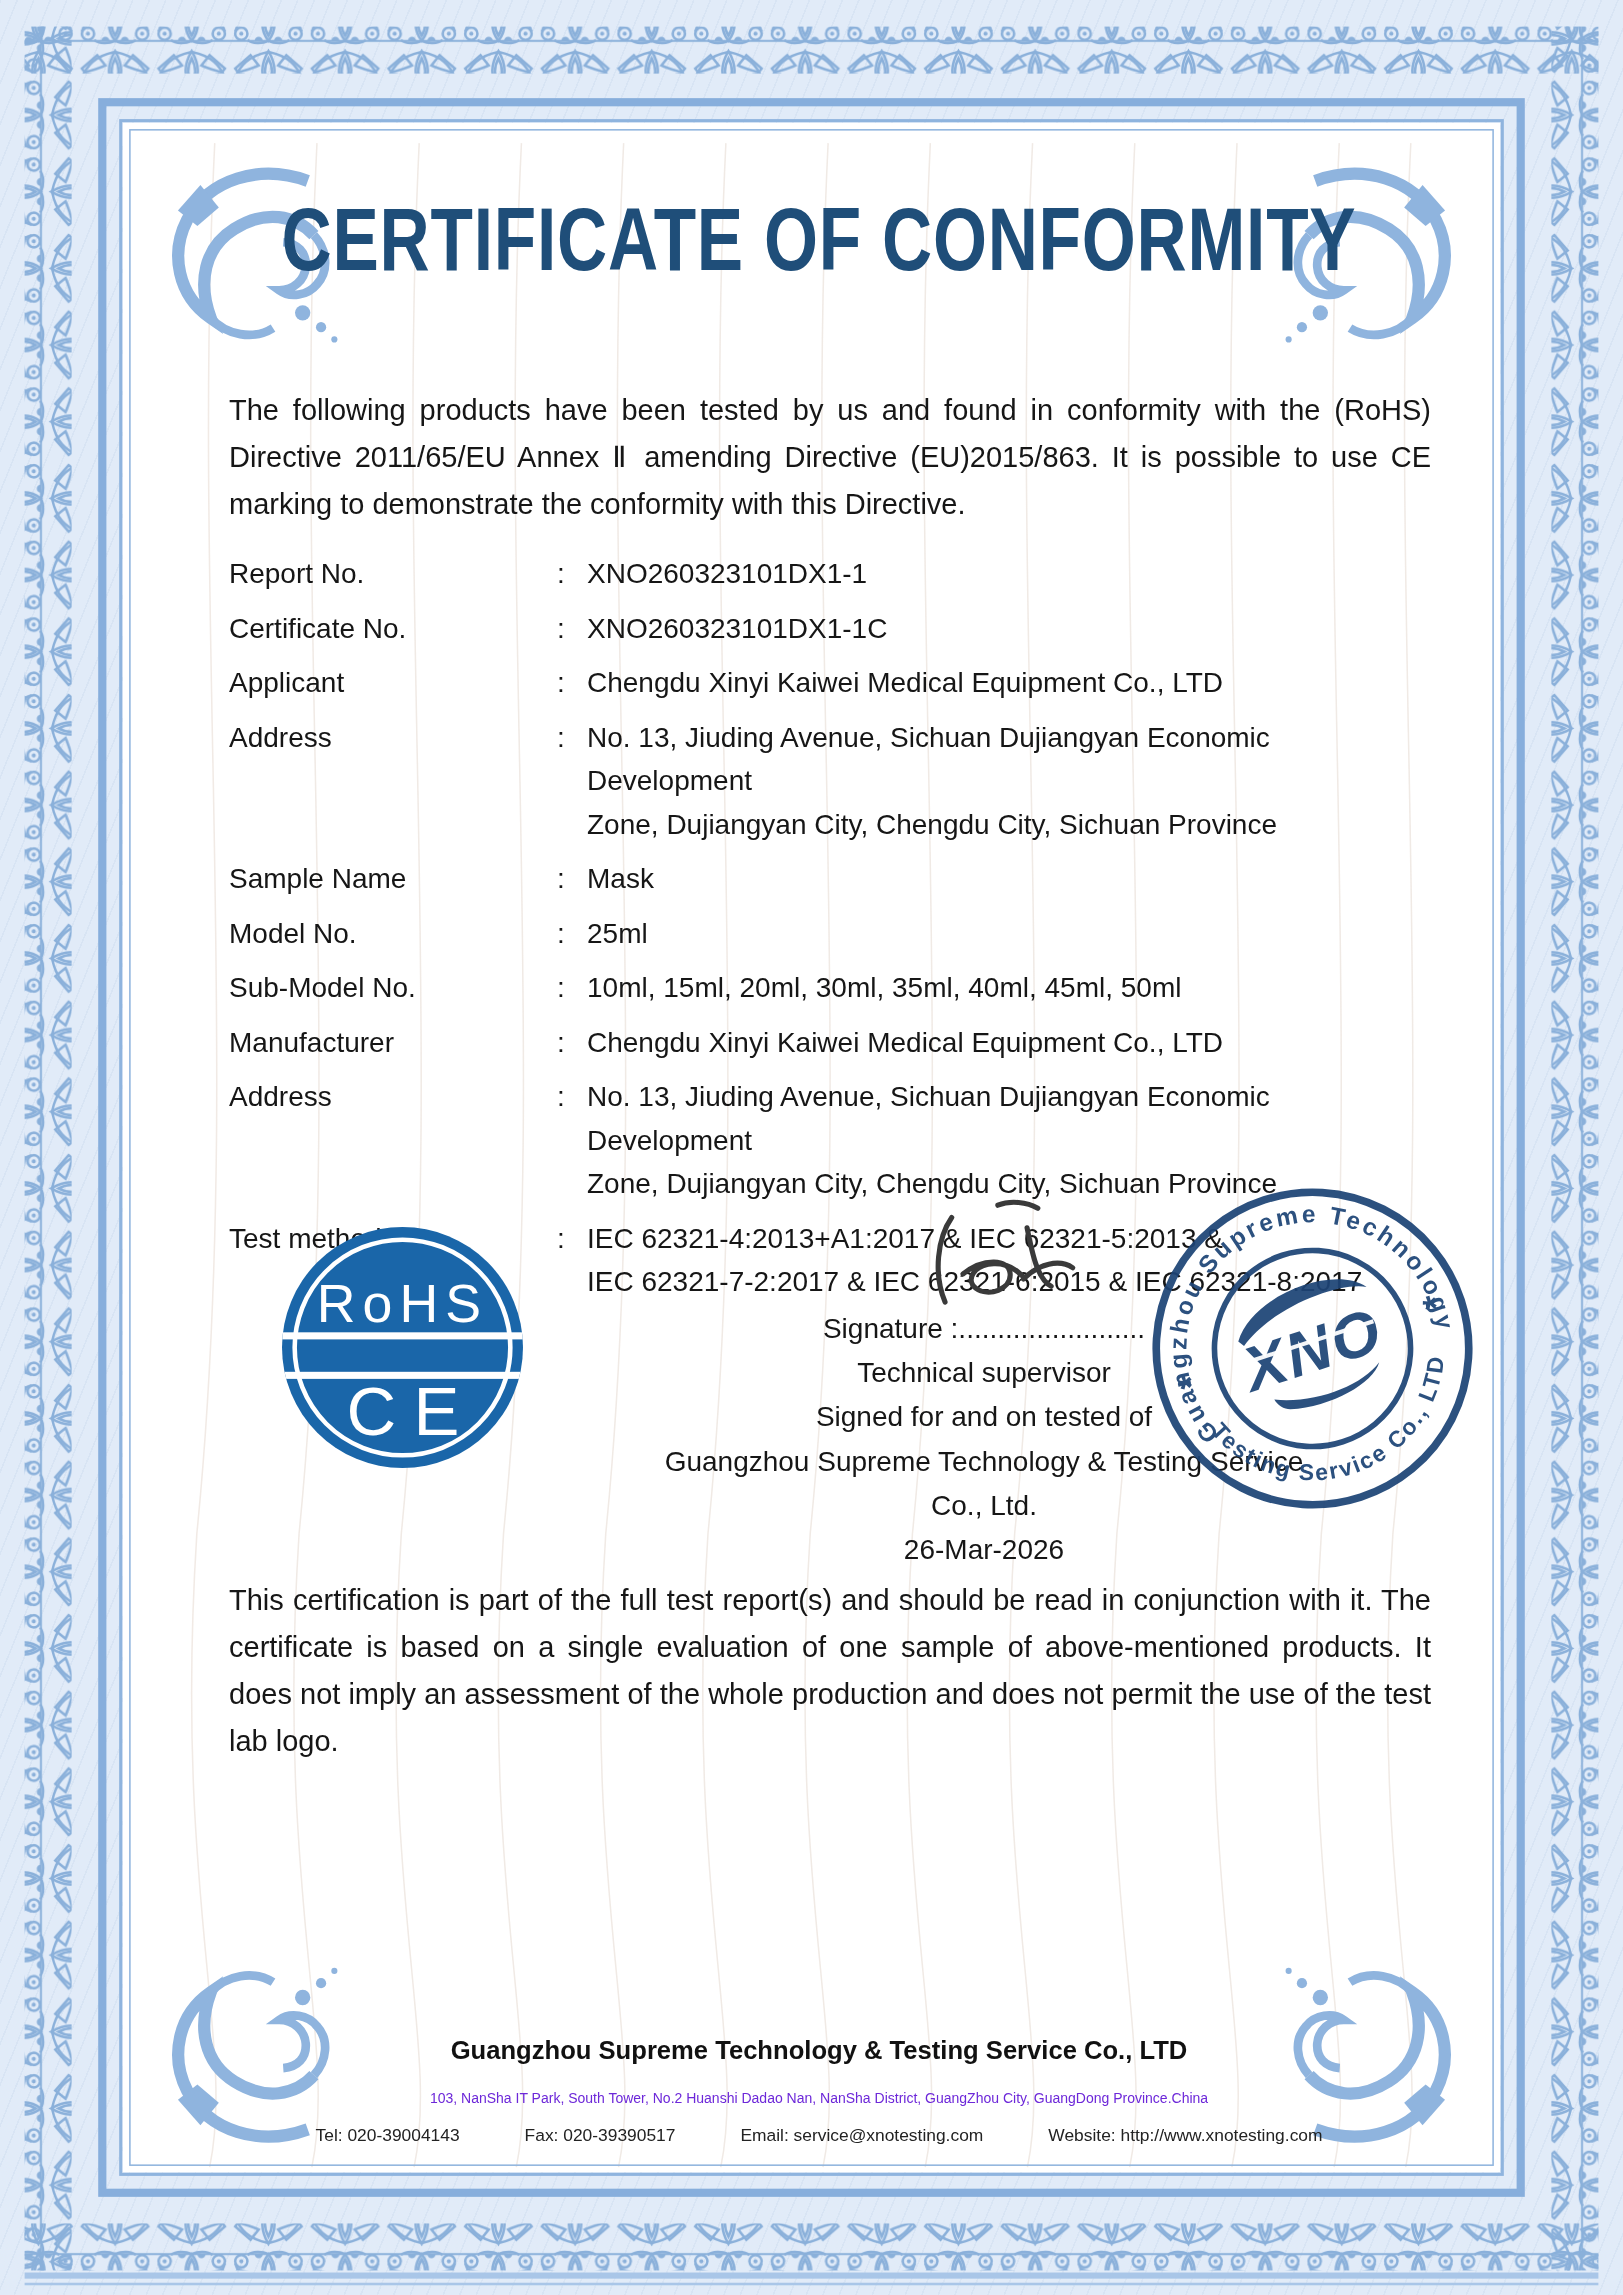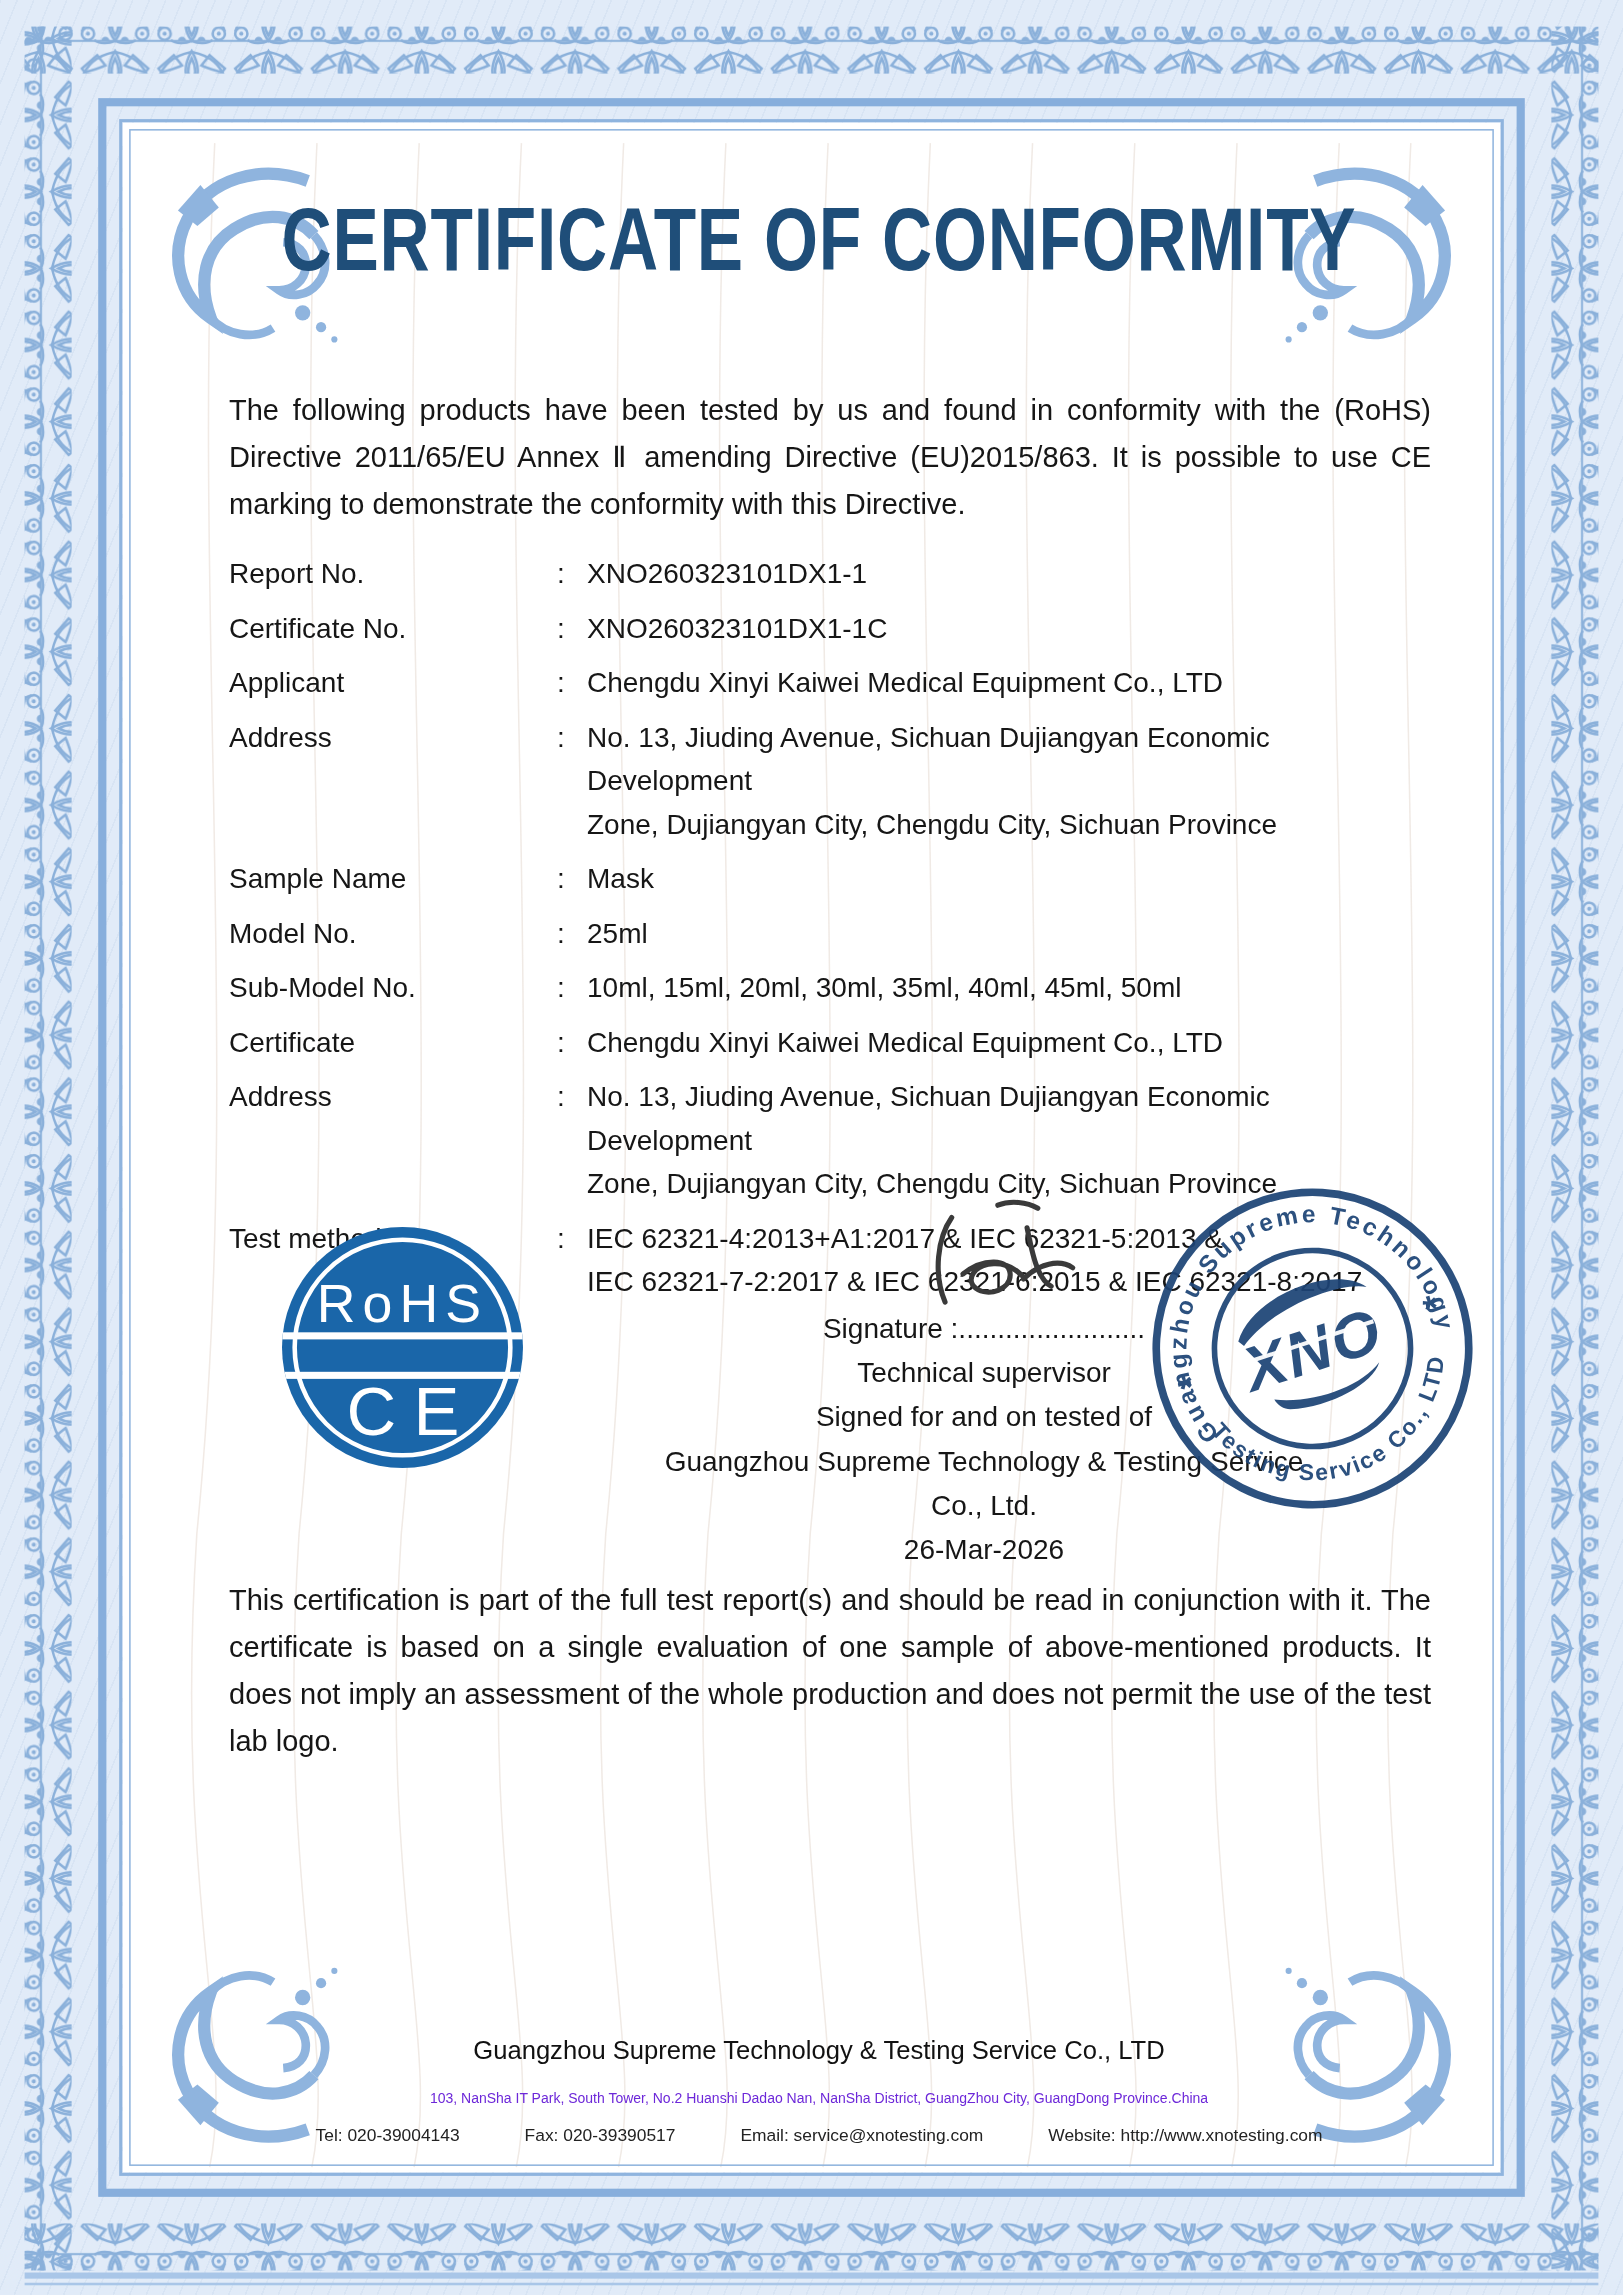--- a/index.html
+++ b/index.html
@@ -54,21 +54,21 @@
     position:absolute; left:629px; top:1307px; width:680px;
     text-align:center; font-size:28px; line-height:1.58;
   }
   .sig-block div { margin:0; }
   .scribble { position:absolute; left:907px; top:1196px; }
 
   .rohs-logo { position:absolute; left:266px; top:1226px; }
   .stamp { position:absolute; left:1129px; top:1180px; }
 
   .footer { position:absolute; left:0; right:0; text-align:center; }
-  .footer-company { top:2036px; font-size:25.6px; font-weight:400; color:#111; }
+  .footer-company { top:2036px; font-size:25.6px; font-weight:700; color:#111; }
   .footer-address { top:2090px; font-size:14px; color:#6d28d9; }
   .footer-contacts {
     position:absolute; top:2125px; left:0; right:0;
     display:flex; justify-content:center; gap:65px;
     font-size:17.4px; color:#222;
   }
 
   text { font-family:"Liberation Sans", sans-serif; }
   .stamp-arc { font-size:48px; font-weight:700; letter-spacing:6px; fill:#1D4476; }
   .stamp-arc-b { font-size:45px; font-weight:700; letter-spacing:4px; fill:#1D4476; }
@@ -196,21 +196,21 @@
         <div>Model No.</div>
         <div>:</div>
         <div class="field-value">25ml</div>
       </div>
       <div class="field-row">
         <div>Sub-Model No.</div>
         <div>:</div>
         <div class="field-value">10ml, 15ml, 20ml, 30ml, 35ml, 40ml, 45ml, 50ml</div>
       </div>
       <div class="field-row">
-        <div>Certificate</div>
+        <div>Manufacturer</div>
         <div>:</div>
         <div class="field-value">Chengdu Xinyi Kaiwei Medical Equipment Co., LTD</div>
       </div>
       <div class="field-row">
         <div>Address</div>
         <div>:</div>
         <div class="field-value">No. 13, Jiuding Avenue, Sichuan Dujiangyan Economic Development
 Zone, Dujiangyan City, Chengdu City, Sichuan Province</div>
       </div>
       <div class="field-row">

